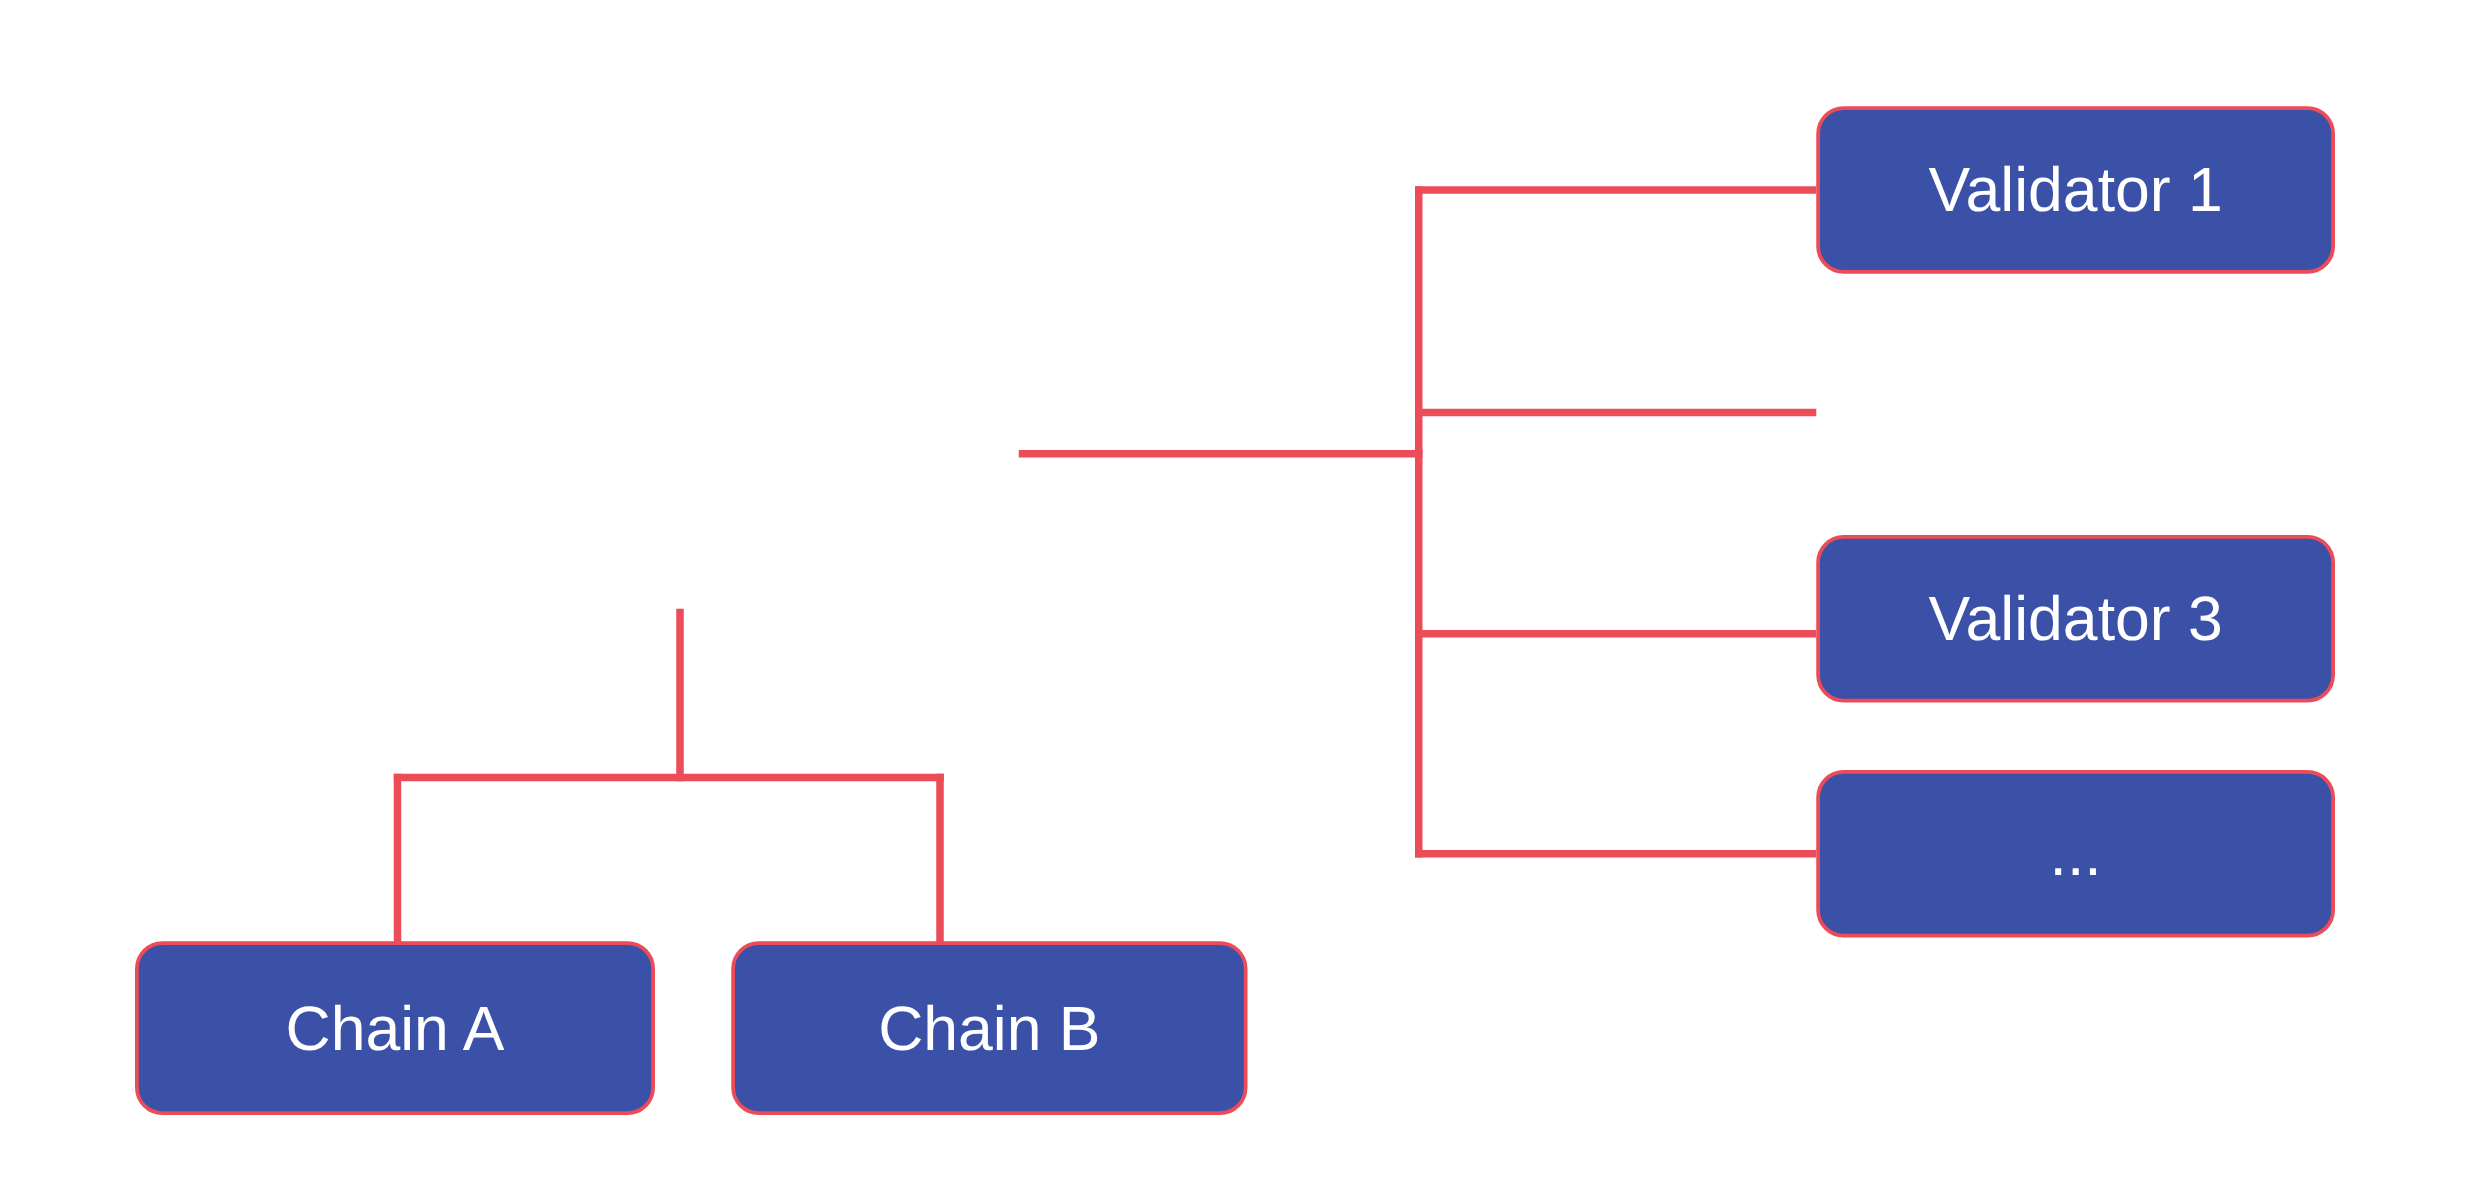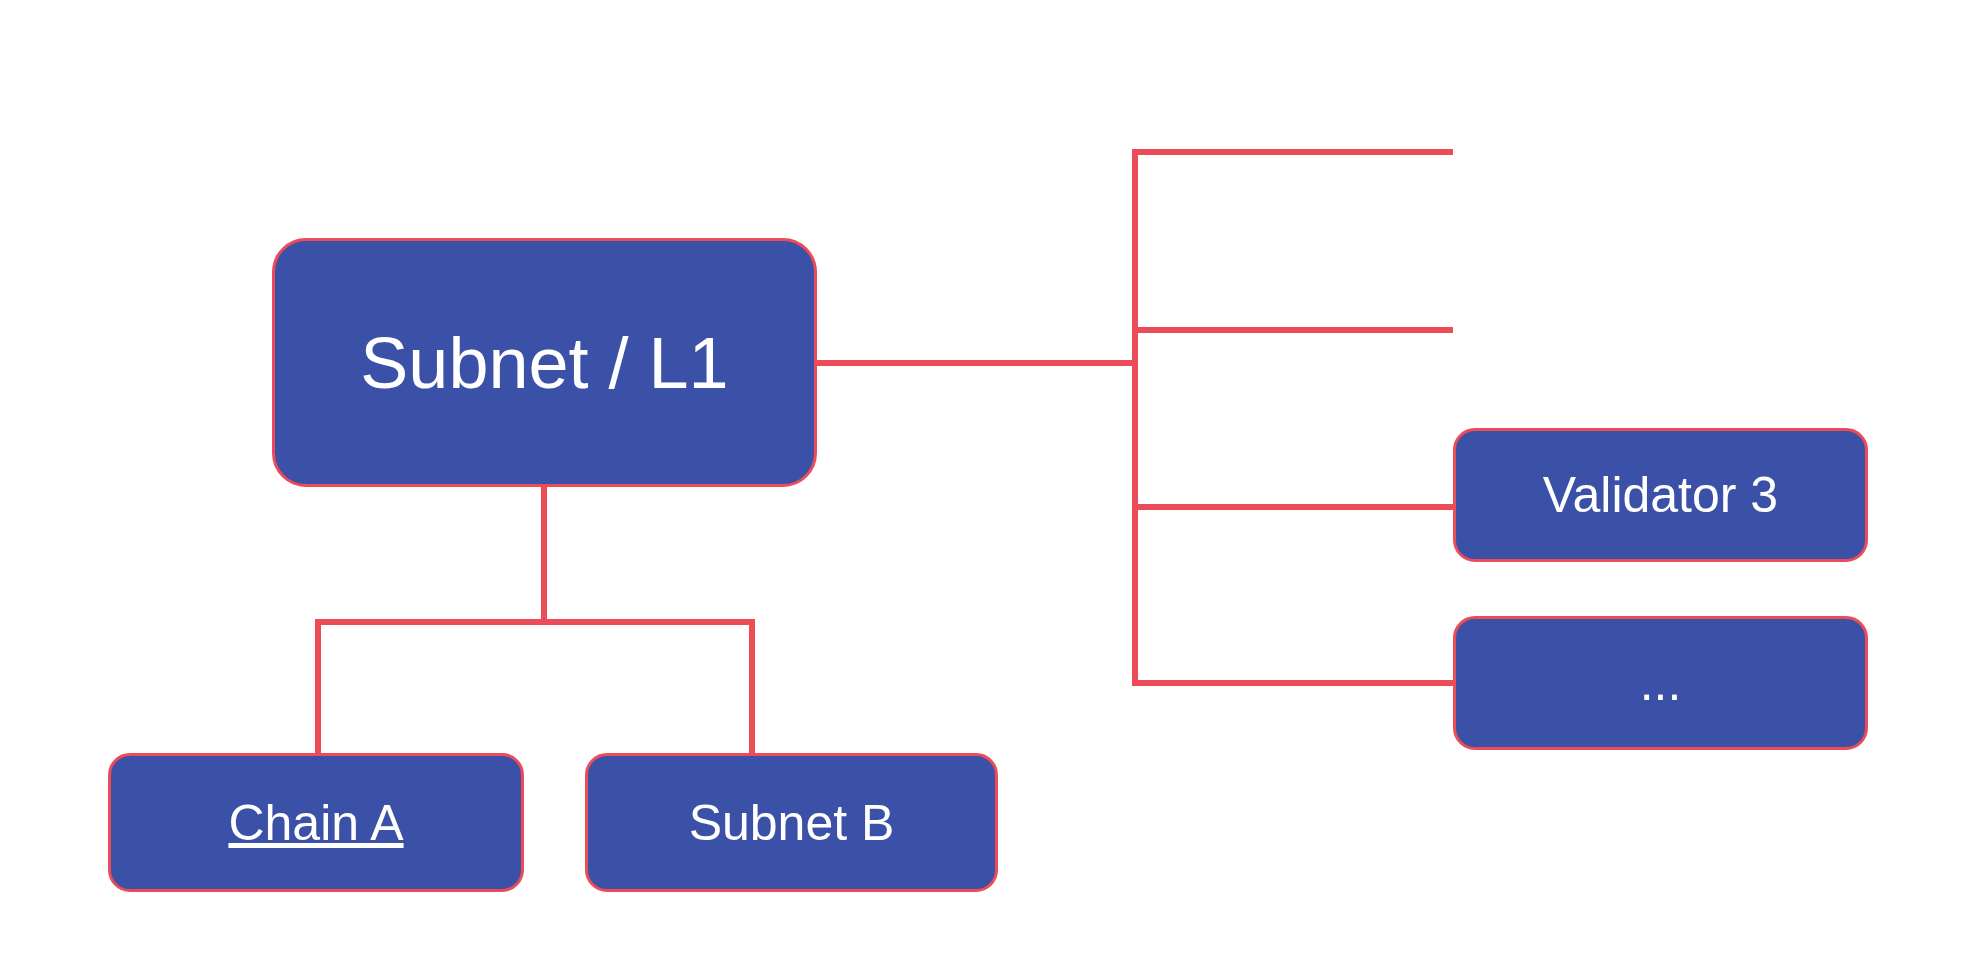--- a/index.html
+++ b/index.html
@@ -68,21 +68,21 @@
   .node-validator-1 { top: 85px; }
   .node-validator-2 { top: 263px; }
   .node-validator-3 { top: 428px; }
   .node-validator-4 { top: 616px; }
 
   .node-chain {
     top: 753px; height: 139px;
     border-radius: 22px;
     font-size: 50px;
   }
-  .node-chain-a { left: 108px; width: 416px; text-decoration: underline; }
+  .node-chain-a { left: 108px; width: 416px; }
   .node-chain-b { left: 585px; width: 413px; }
 
   .node-label {
     display: block;
     white-space: nowrap;
   }
 </style>
 </head>
 <body>
 
@@ -92,31 +92,31 @@
   <div class="line c-trunk"></div>
   <div class="line c-branch-1"></div>
   <div class="line c-branch-2"></div>
   <div class="line c-branch-3"></div>
   <div class="line c-branch-4"></div>
   <div class="line c-drop"></div>
   <div class="line c-split"></div>
   <div class="line c-drop-a"></div>
   <div class="line c-drop-b"></div>
 
-  <div class="node node-subnet">
-    <span class="node-label">Subnet / L1</span>
+
+  <div class="node node-validator node-validator-1">
+    <span class="node-label">Validator 1</span>
   </div>
-
   <div class="node node-validator node-validator-3">
     <span class="node-label">Validator 3</span>
   </div>
   <div class="node node-validator node-validator-4">
     <span class="node-label">...</span>
   </div>
 
   <div class="node node-chain node-chain-a">
     <span class="node-label">Chain A</span>
   </div>
   <div class="node node-chain node-chain-b">
-    <span class="node-label">Subnet B</span>
+    <span class="node-label">Chain B</span>
   </div>
 
 </div>
 
 </body></html>

